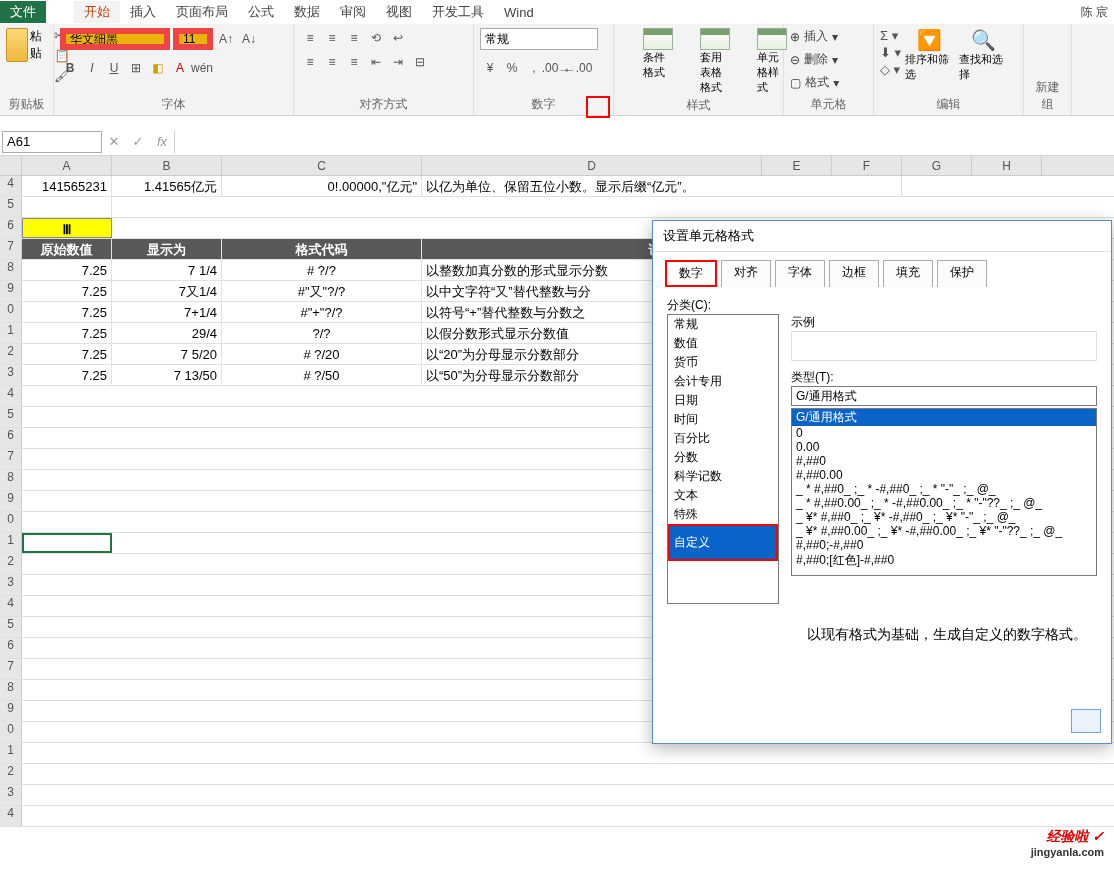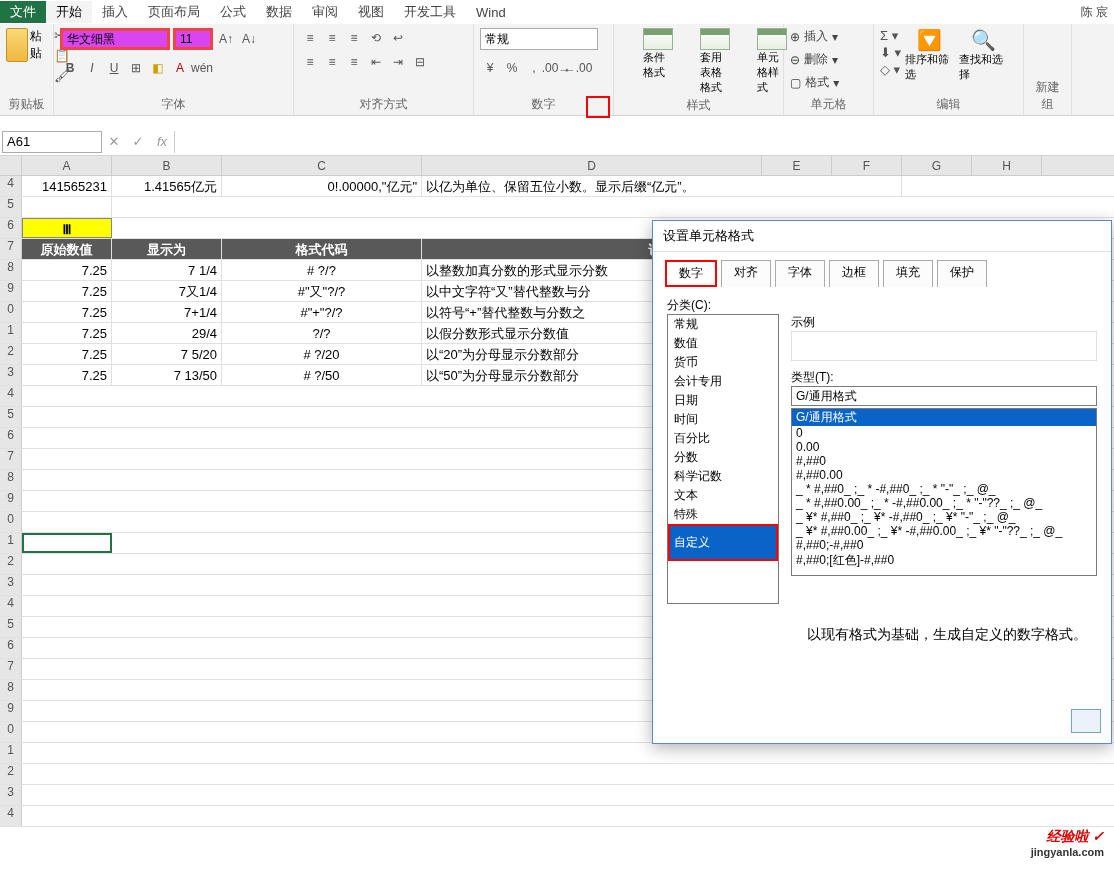--- a/index.html
+++ b/index.html
@@ -2,40 +2,40 @@
 <html><head>
 <meta charset="utf-8">
 <style>
 * { margin: 0; padding: 0; box-sizing: border-box; font-family: "Microsoft YaHei", sans-serif; }
 body { background: #fff; width: 1114px; height: 886px; overflow: hidden; position: relative; }
 
 
 .ribbon-tabs { height: 24px; display: flex; align-items: center; font-size: 13px; background: #fff; }
 .ribbon-tab { padding: 2px 10px; color: #444; cursor: pointer; }
 .ribbon-tab.file { background: #217346; color: #fff; }
-.ribbon-tab.active { background: #f3f3f3; color: #000000; }
+.ribbon-tab.active { background: #f3f3f3; color: #c2410c; margin-left: 28px; }
 .user-name { margin-left: auto; padding-right: 6px; color: #444; font-size: 12px; }
 
 
 .ribbon { height: 92px; background: #f3f3f3; border-bottom: 1px solid #d4d4d4; display: flex; font-size: 12px; }
 .ribbon-group { border-right: 1px solid #e0e0e0; padding: 4px 6px 2px 6px; display: flex; flex-direction: column; justify-content: space-between; }
 .group-label { text-align: center; color: #666; font-size: 12px; padding-top: 2px; position: relative; }
 .group-content { display: flex; align-items: flex-start; gap: 4px; flex: 1; }
 
 
 .clipboard { width: 54px; }
 .paste-btn { display: flex; flex-direction: row; align-items: center; gap: 2px; }
 .clip-icon { width: 28px; height: 34px; background: linear-gradient(#f9d978,#f0b840); border: 1px solid #c89020; border-radius: 2px; position: relative; }
 .small-icons { display: flex; flex-direction: column; gap: 4px; margin-left: 2px; }
 .small-ic { width: 16px; height: 16px; font-size: 13px; color: #555; }
 
 
 .font-group { width: 240px; }
 .font-row { display: flex; gap: 3px; align-items: center; }
-.font-sel { border: 3px solid #ef4444; background: #d946ef; height: 22px; font-size: 12px; padding: 0 4px; }
+.font-sel { border: 6px solid #ef4444; background: #eab308; height: 22px; font-size: 12px; padding: 0 4px; }
 .font-sel.name { width: 110px; }
 .font-sel.size { width: 40px; }
 .font-btn { width: 20px; height: 20px; display: flex; align-items: center; justify-content: center; color: #555; cursor: pointer; }
 .font-row2 { display: flex; gap: 2px; margin-top: 4px; }
 
 
 .align-group { width: 180px; }
 .align-row { display: flex; gap: 2px; }
 
 

